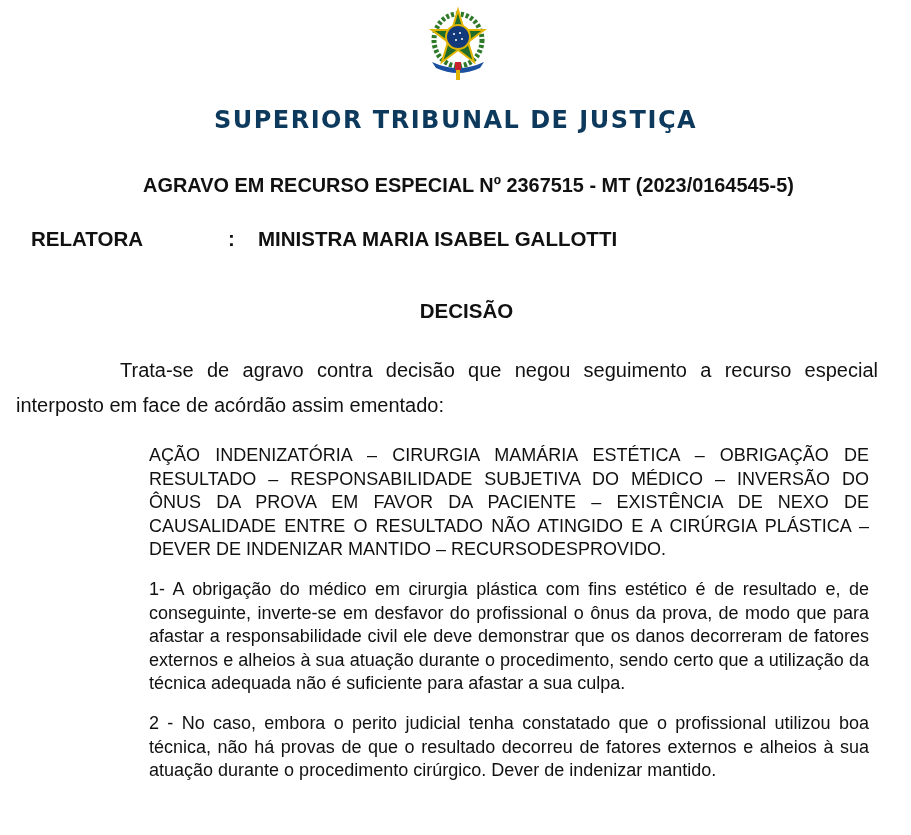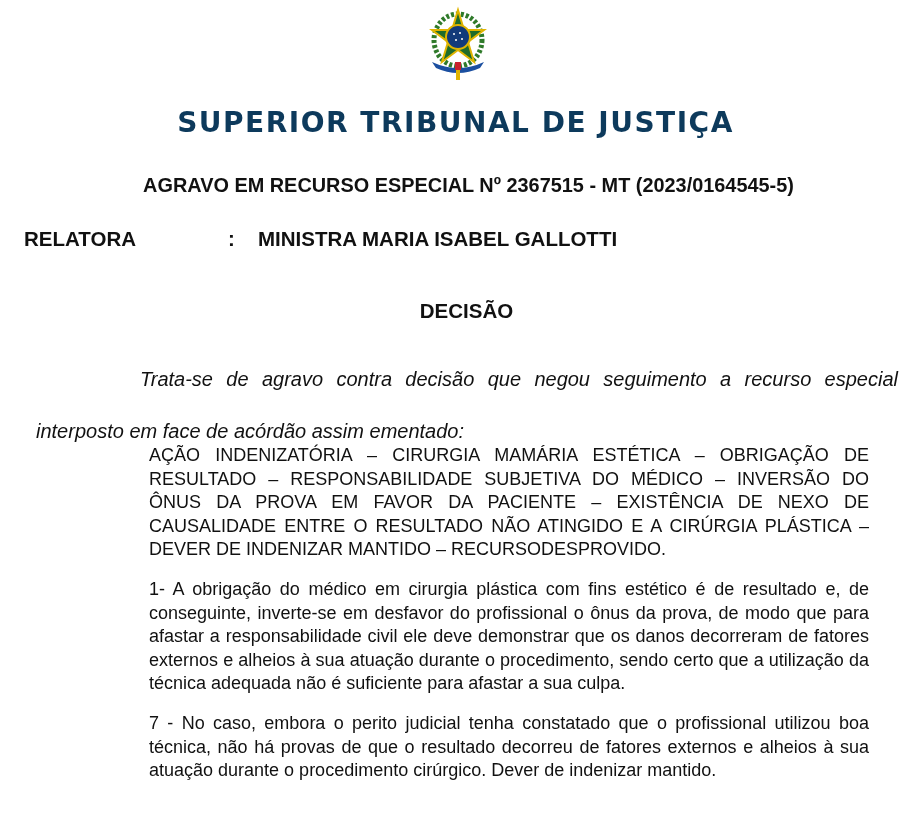--- a/index.html
+++ b/index.html
@@ -1,26 +1,26 @@
 <!DOCTYPE html>
 <html><head>
 <meta charset="utf-8">
 <style>
   html, body { margin: 0; padding: 0; background: #ffffff; }
   body { width: 911px; height: 835px; overflow: hidden; position: relative; font-family: "Liberation Sans", sans-serif; color: #111; }
   .emblem { position: absolute; left: 428px; top: 4px; width: 60px; height: 80px; }
-  .court-title { position: absolute; left: 0; width: 911px; top: 106px; text-align: center; font-family: "DejaVu Sans", sans-serif; font-weight: bold; font-size: 28px; color: #0d3a5c; letter-spacing: 1.5px; }
+  .court-title { position: absolute; left: 0; width: 911px; top: 106px; text-align: center; font-family: "DejaVu Sans", sans-serif; font-weight: bold; font-size: 24px; color: #0d3a5c; letter-spacing: 1.5px; }
   .case-title { position: absolute; left: 0; width: 937px; top: 173px; text-align: center; font-weight: bold; font-size: 20.5px; transform: scaleX(0.97); }
   .relatora-row { position: absolute; top: 227px; left: 24px; font-weight: bold; font-size: 20.5px; }
-  .relatora-label { position: absolute; left: 0; white-space: nowrap; }
+  .relatora-label { position: absolute; left: 7px; white-space: nowrap; }
   .relatora-colon { position: absolute; left: 204px; }
   .relatora-value { position: absolute; left: 234px; white-space: nowrap; }
   .decision-heading { position: absolute; top: 299px; left: 0; width: 911px; text-align: center; font-weight: bold; font-size: 20.5px; padding-left: 13px; }
   .decision-heading span { display: inline-block; margin-left: 0; position: relative; left: -2px; }
-  .intro { position: absolute; top: 353px; left: 36px; width: 862px; font-size: 20px; line-height: 52px; text-align: justify; font-style: italic; }
+  .intro { position: absolute; top: 353px; left: 16px; width: 862px; font-size: 20px; line-height: 35px; text-align: justify; }
   .intro .indent { display: inline-block; width: 104px; }
   .ementa { position: absolute; top: 428px; left: 133px; width: 752px; font-size: 18px; line-height: 23.6px; text-align: justify; }
   .ementa p { margin: 16px; }
 </style>
 </head>
 <body>
 
 <div class="emblem">
   <svg width="60" height="80" viewBox="0 0 60 80">
     <ellipse cx="30" cy="36" rx="24" ry="26" fill="none" stroke="#2f7a2a" stroke-width="5" stroke-dasharray="3 2"></ellipse>
@@ -48,14 +48,14 @@
 
 <div class="decision-heading">
   <span>DECISÃO</span>
 </div>
 
 <div class="intro"><span class="indent"></span><span>Trata-se de agravo contra decisão que negou seguimento a recurso especial interposto em face de acórdão assim ementado:</span></div>
 
 <div class="ementa">
   <p>AÇÃO INDENIZATÓRIA – CIRURGIA MAMÁRIA ESTÉTICA – OBRIGAÇÃO DE RESULTADO – RESPONSABILIDADE SUBJETIVA DO MÉDICO – INVERSÃO DO ÔNUS DA PROVA EM FAVOR DA PACIENTE – EXISTÊNCIA DE NEXO DE CAUSALIDADE ENTRE O RESULTADO NÃO ATINGIDO E A CIRÚRGIA PLÁSTICA – DEVER DE INDENIZAR MANTIDO – RECURSODESPROVIDO.</p>
   <p>1- A obrigação do médico em cirurgia plástica com fins estético é de resultado e, de conseguinte, inverte-se em desfavor do profissional o ônus da prova, de modo que para afastar a responsabilidade civil ele deve demonstrar que os danos decorreram de fatores externos e alheios à sua atuação durante o procedimento, sendo certo que a utilização da técnica adequada não é suficiente para afastar a sua culpa.</p>
-  <p>7 - No caso, embora o perito judicial tenha constatado que o profissional utilizou boa técnica, não há provas de que o resultado decorreu de fatores externos e alheios à sua atuação durante o procedimento cirúrgico. Dever de indenizar mantido.</p>
+  <p>2 - No caso, embora o perito judicial tenha constatado que o profissional utilizou boa técnica, não há provas de que o resultado decorreu de fatores externos e alheios à sua atuação durante o procedimento cirúrgico. Dever de indenizar mantido.</p>
 </div>
 
 </body></html>

